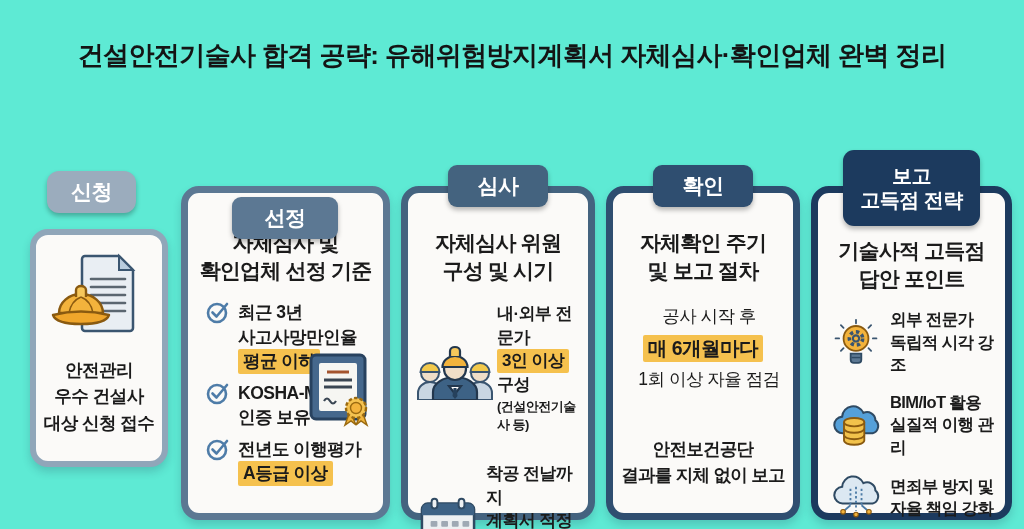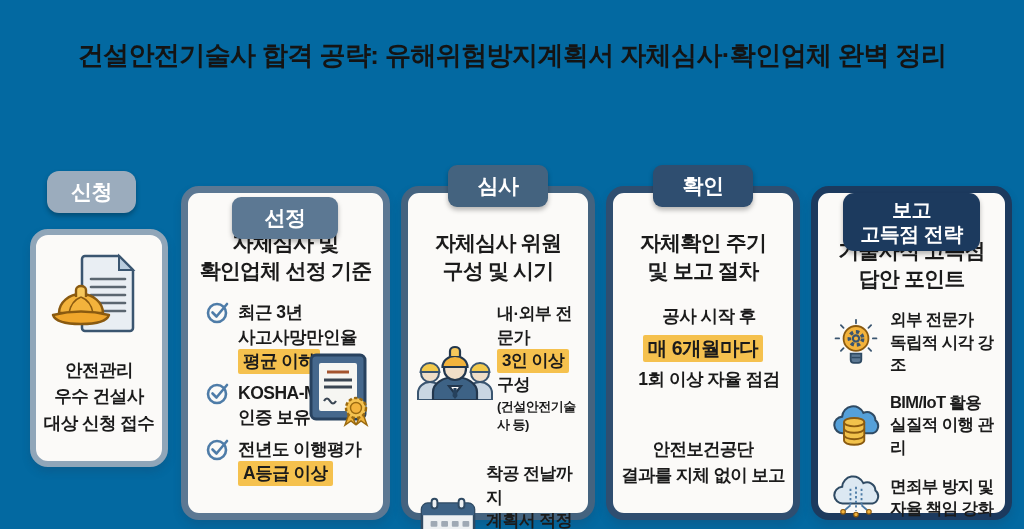--- a/index.html
+++ b/index.html
@@ -1,32 +1,32 @@
 <!DOCTYPE html>
 <html><head>
 <meta charset="utf-8">
 <style>
   * { margin:0; padding:0; box-sizing:border-box; }
   body { background:#e7e6e3; font-family:"Liberation Sans","DejaVu Sans",sans-serif; }
-  .canvas { position:relative; width:1024px; height:529px; background:#0369a1; overflow:hidden; color:#1b1b1b; }
+  .canvas { position:relative; width:1024px; height:529px; background:#5eead4; overflow:hidden; color:#1b1b1b; }
   .page-title { position:absolute; top:38px; left:0; right:0; text-align:center; font-size:26px; font-weight:800; letter-spacing:-0.6px; color:#141414; }
 
   .card { position:absolute; background:#FBFAF8; border-style:solid; border-radius:18px; box-shadow:0 5px 9px rgba(35,55,80,.20); }
   .card-apply   { left:30px;  top:229px; width:138px; height:238px; border-width:6px; }
   .card-select  { left:181px; top:186px; width:209px; height:334px; border-width:7px; }
   .card-review  { left:401px; top:186px; width:194px; height:334px; border-width:7px; }
   .card-confirm { left:606px; top:186px; width:194px; height:334px; border-width:7px; }
   .card-report  { left:811px; top:186px; width:201px; height:334px; border-width:7px; }
 
   .badge { position:absolute; display:flex; align-items:center; justify-content:center; color:#fff; font-weight:800; font-size:21px; border-radius:9px; box-shadow:0 3px 5px rgba(0,0,0,.28); z-index:2; text-align:center; white-space:pre-line; line-height:1.22; letter-spacing:-0.5px; }
   .badge-apply   { left:47px;  top:171px; width:89px;  height:42px; }
   .badge-select  { left:232px; top:165px; width:106px; height:42px;margin-top:32px; }
   .badge-review  { left:448px; top:165px; width:100px; height:42px; }
   .badge-confirm { left:653px; top:165px; width:100px; height:42px; }
-  .badge-report  { left:843px; top:150px; width:137px; height:58px; font-size:20px; border-radius:11px;margin-top:43px; }
+  .badge-report  { left:843px; top:150px; width:137px; height:76px; font-size:20px; border-radius:11px; }
 
   .pre { white-space:pre-line; }
   .card-title { font-size:21px; font-weight:800; text-align:center; line-height:1.32; margin-top:36px; letter-spacing:-0.8px; }
   .card-report .card-title { margin-top:44px; }
 
   .apply-inner { display:flex; flex-direction:column; align-items:center; padding-top:16px; }
   .apply-text { margin-top:22px; font-size:17.5px; font-weight:700; text-align:center; line-height:1.5; letter-spacing:-0.5px; }
 
   .check-list { display:flex; flex-direction:column; gap:7px; margin:16px 0 0 18px; }
   .check-item { display:flex; gap:8px; align-items:flex-start; }
@@ -37,21 +37,21 @@
   .cert { position:absolute; right:12px; top:160px; width:62px; height:76px; }
 
   .review-row { display:flex; align-items:center; gap:3px; margin:18px 6px 0 8px; }
   .review-row.second { margin-top:28px; margin-left:12px; gap:10px; }
   .review-text { font-size:17px; font-weight:700; line-height:1.38; letter-spacing:-0.6px; }
   .review-note { font-size:13px; font-weight:600; letter-spacing:-0.5px; margin-top:2px; }
   .workers { width:78px; height:64px; flex:none; }
   .calendar { width:56px; height:50px; flex:none; }
 
   .cycle-block { text-align:center; margin-top:20px; letter-spacing:-0.5px; }
-  .cycle-line { font-size:17.5px; font-weight:700; line-height:1.45;margin-left:12px; }
+  .cycle-line { font-size:17.5px; font-weight:400; line-height:1.45;margin-left:12px; }
   .cycle-block .mark { font-size:19.5px; margin:5px 0; }
   .report-block { text-align:center; margin-top:44px; font-size:17.5px; font-weight:700; line-height:1.5; letter-spacing:-0.7px; }
 
   .strategy-list { display:flex; flex-direction:column; gap:15px; margin:16px 8px 0 14px; }
   .strategy-item { display:flex; align-items:center; gap:10px; }
   .strategy-item svg { width:48px; height:48px; flex:none; }
   .strategy-text { font-size:16.5px; font-weight:700; line-height:1.36; letter-spacing:-0.6px; }
 </style>
 </head>
 <body>

